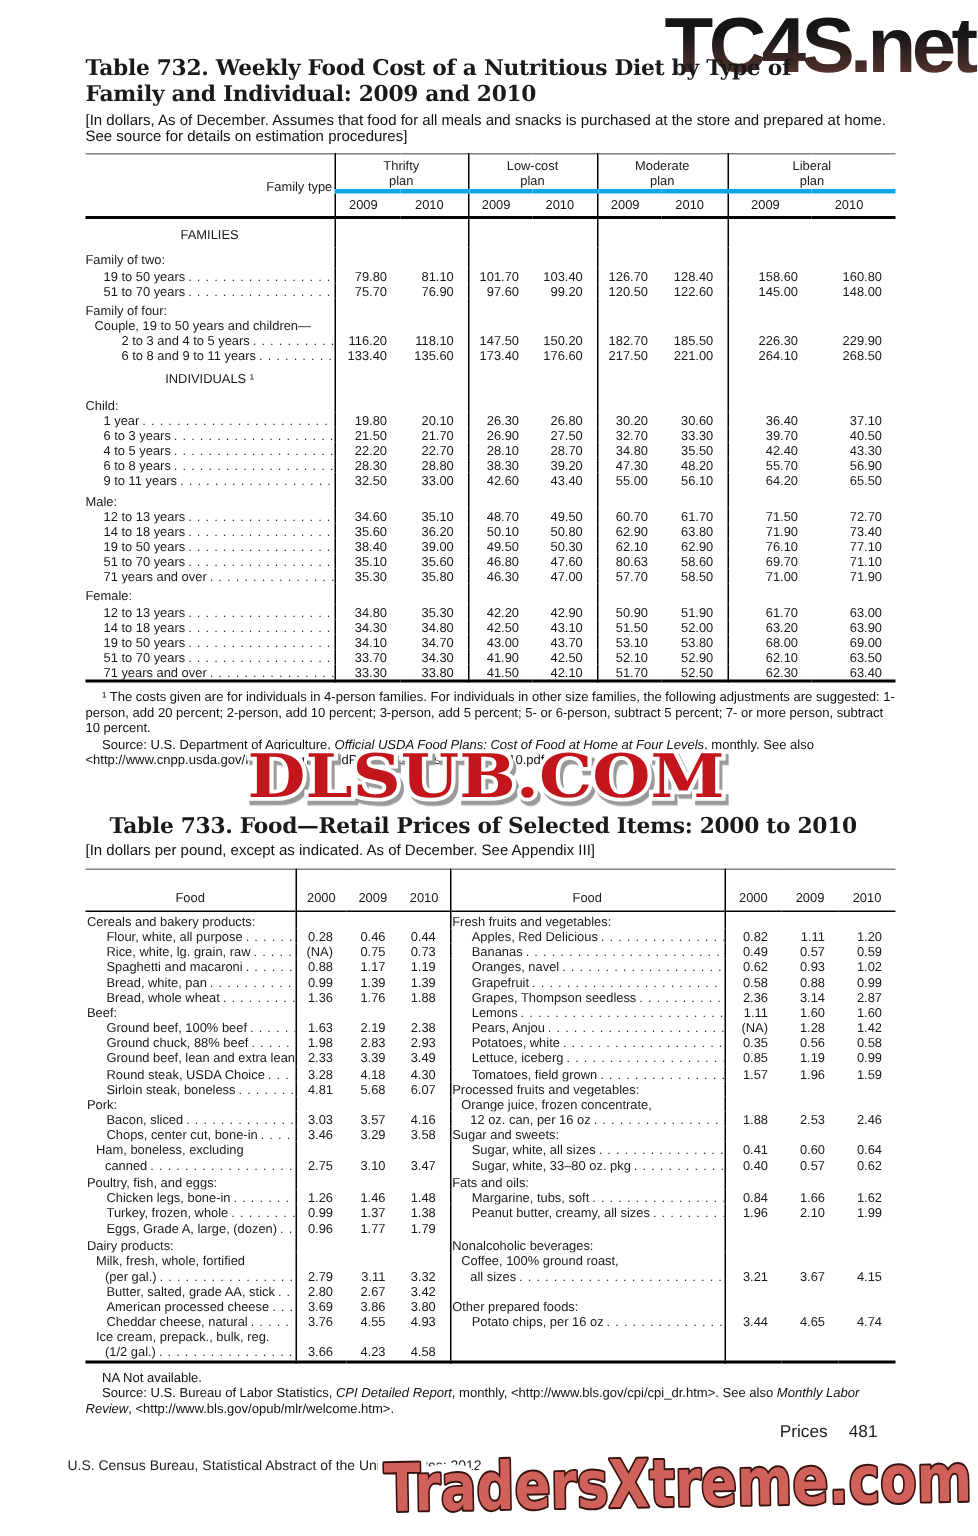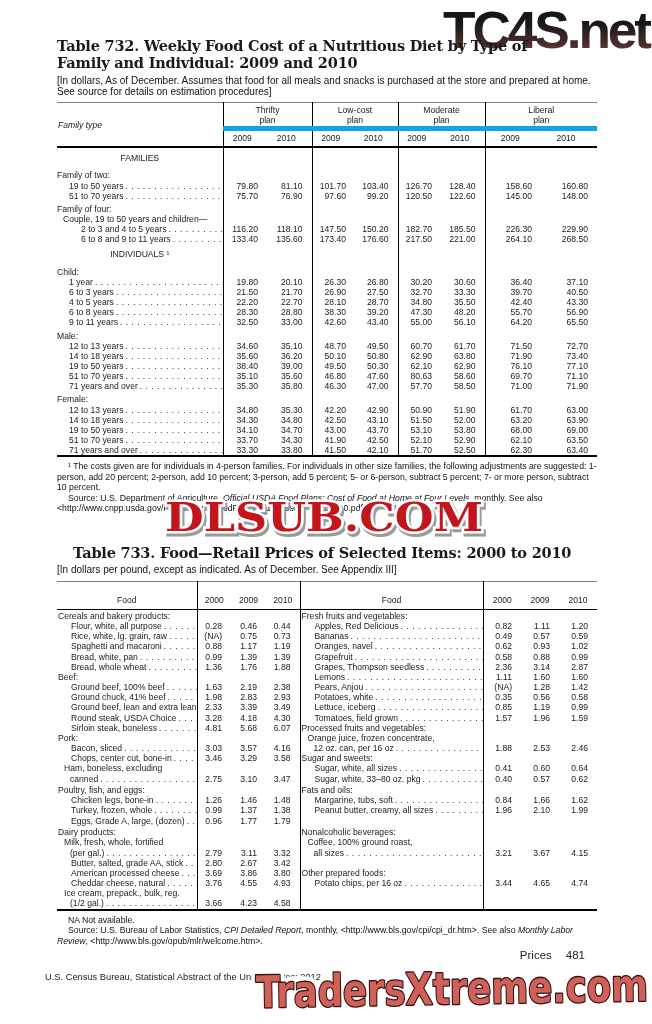--- a/index.html
+++ b/index.html
@@ -12,22 +12,22 @@
   .title2{font-family:"DejaVu Serif","Liberation Serif",serif;font-weight:bold;
           font-size:14.5px;line-height:17px;margin:0 0 4px 16px;letter-spacing:-0.2px;}
   .note{font-size:10px;line-height:10.6px;margin:0 0 5px 0;color:#111;}
 
   table{border-collapse:collapse;table-layout:fixed;width:540px;}
   .t732{border-top:1px solid #808080;border-bottom:2px solid #000;}
   .t733{border-top:1px solid #808080;border-bottom:2px solid #000;margin-top:1px;}
   .t732 thead{border-bottom:2px solid #000;}
   .t733 thead{border-bottom:1.5px solid #000;}
   th{font-weight:normal;font-size:8.6px;}
-  .t732 th.ft{text-align:left;vertical-align:middle;font-style:italic;}
-  .t732 th.plan{text-align:center;padding:3px 0 1px 0;line-height:9.5px;border-bottom:5px solid #0ea5e9;}
+  .t732 th.ft{text-align:right;vertical-align:middle;}
+  .t732 th.plan{text-align:center;padding:3px 0 1px 0;line-height:9.5px;border-bottom:3px solid #0ea5e9;}
   .t732 th.plan span{display:block;}
   .t732 tr.yrs th{text-align:center;padding:2px 6px 3px 0;}
   .t733 th{text-align:center;padding:13px 0 4px 0;}
   .vl{border-left:1px solid #000;}
 
   td{font-size:8.6px;line-height:10.15px;padding:0;vertical-align:bottom;}
   .num{text-align:right;padding-right:9px;white-space:nowrap;}
   .lbl .fx{display:flex;overflow:hidden;}
   .lt{white-space:nowrap;}
   .dots{flex:1;white-space:nowrap;overflow:hidden;color:#2b2b2b;margin-left:2px;}
@@ -697,21 +697,21 @@
                 <span class="dots"></span>
               </div>
             </td>
             <td class="num vl">(NA)</td>
             <td class="num">1.28</td>
             <td class="num">1.42</td>
           </tr>
           <tr>
             <td class="lbl t-item">
               <div class="fx">
-                <span class="lt">Ground chuck, 41% beef</span>
+                <span class="lt">Ground chuck, 88% beef</span>
                 <span class="dots"></span>
               </div>
             </td>
             <td class="num vl">1.98</td>
             <td class="num">2.83</td>
             <td class="num">2.93</td>
             <td class="lbl t-item vl">
               <div class="fx">
                 <span class="lt">Potatoes, white</span>
                 <span class="dots"></span>

